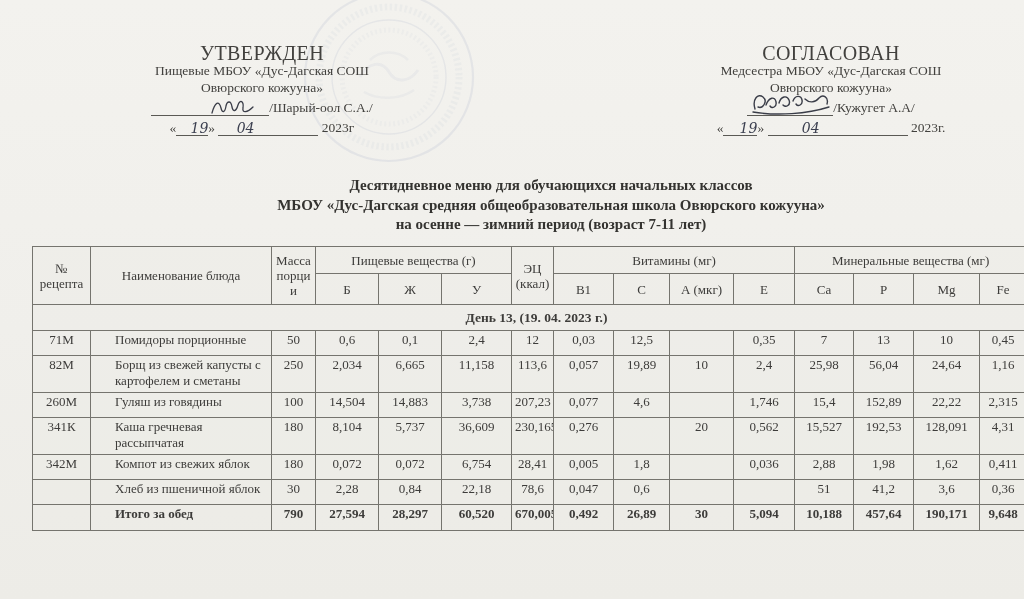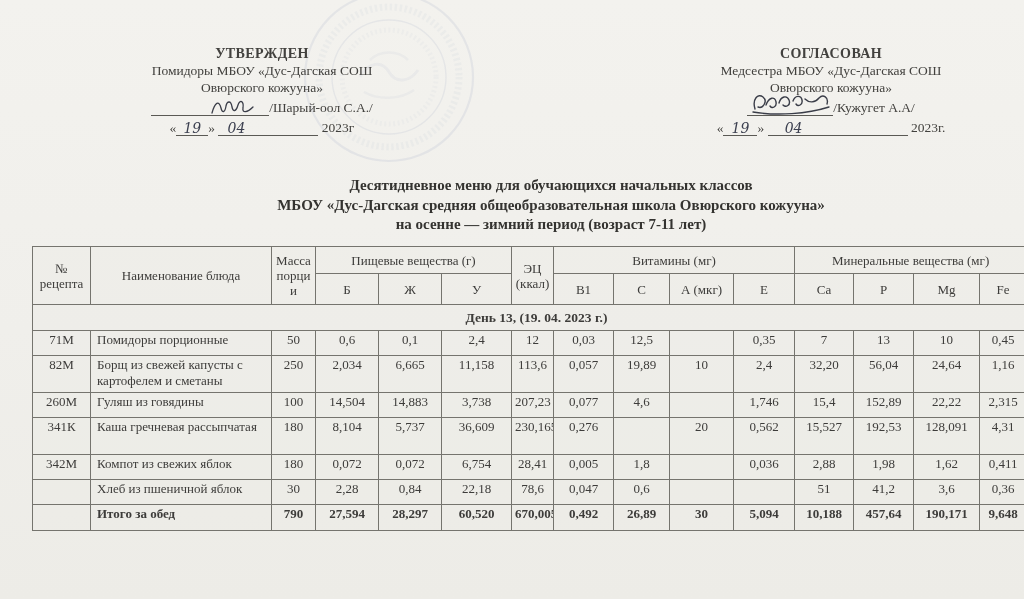--- a/index.html
+++ b/index.html
@@ -11,41 +11,41 @@
   }
   .page{position:absolute;inset:0;background:linear-gradient(180deg,#f3f2ee 0%,#f0efeb 55%,#edece7 100%);}
 
   
   .stamp{position:absolute;left:300px;top:-12px;width:178px;height:178px;opacity:.55;z-index:0;pointer-events:none;}
 
   
   .block{position:absolute;top:45px;text-align:center;font-size:13.5px;line-height:17px;z-index:2;color:#42413e;}
   .block.approve{left:76px;width:372px;}
   .block.agree{left:640px;width:382px;}
-  .b-title{font-weight:bold;font-size:14px;letter-spacing:.4px;}
+  .b-title{font-weight:normal;font-size:20px;letter-spacing:.4px;}
 
   .sig-row{margin-top:3px;white-space:nowrap;font-family:Liberation Serif, serif;}
   .date-row{margin-top:3px;white-space:nowrap;}
   .uline{display:inline-block;border-bottom:1px solid #5a5954;height:15px;vertical-align:bottom;position:relative;}
-  .hw{font-style:italic;font-family:"DejaVu Serif",serif;font-size:14px;color:#3c4050;}
+  .hw{font-style:italic;font-family:"DejaVu Serif",serif;font-size:14px;color:#3c4050;text-align:right;}
   .sig-svg{position:absolute;bottom:-2px;pointer-events:none;}
 
   
   .main-title{position:absolute;top:176px;left:0;width:100%;text-align:center;font-weight:bold;
     font-size:15px;line-height:19.5px;color:#343330;z-index:2;margin-left:39px;}
 
   
   table.menu{position:absolute;left:32px;top:246px;width:896px;z-index:2;
     border-collapse:collapse;table-layout:fixed;font-size:13px;color:#3d3c3a;background:rgba(236,234,229,.35);}
   .menu th,.menu td{border:1px solid #75746e;padding:1px 3px;overflow:hidden;}
   .menu thead th{font-weight:normal;text-align:center;vertical-align:middle;line-height:15px;overflow-wrap:anywhere;}
   .menu thead tr.h1 th{height:24px;}
   .menu thead tr.h2 th{height:28px;}
   .menu td{text-align:center;vertical-align:top;line-height:16px;}
-  .menu td.dish{text-align:left;padding-left:6px;padding-right:9px;}
+  .menu td.dish{text-align:left;padding-left:24px;padding-right:9px;}
   .menu tr.section td{font-weight:bold;text-align:center;vertical-align:middle;height:23px;font-size:13.5px;padding-left:17px;}
   .menu tr.r1 td{height:22px;margin-left:32px;}
   .menu tr.r2 td{height:34px;}
   .menu tr.total td{font-weight:bold;height:23px;}
 </style>
 </head>
 <body>
 
 <div class="page">
 
@@ -58,21 +58,21 @@
         <circle cx="89" cy="89" r="47" stroke-width="5" opacity=".11" stroke-dasharray="2 2.5"></circle>
         <path d="M60 89 C68 74 82 72 89 84 C96 96 110 94 118 82" stroke-width="3" opacity=".16"></path>
         <path d="M64 104 C78 112 100 112 114 102" stroke-width="2.5" opacity=".14"></path>
         <path d="M70 72 C80 62 98 62 108 72" stroke-width="2.5" opacity=".14"></path>
       </g>
     </svg>
   </div>
 
   <div class="block approve">
     <div class="b-title">УТВЕРЖДЕН</div>
-    <div>Помидоры МБОУ «Дус-Дагская СОШ</div>
+    <div>Пищевые МБОУ «Дус-Дагская СОШ</div>
     <div>Овюрского кожууна»</div>
     <div class="sig-row">
       <span class="uline" style="width:118px;">
         <svg class="sig-svg" style="left:58px;" width="48" height="20" viewBox="0 0 48 20">
           <path d="M3 16 C6 5 10 3 12 11 C13 16 16 16 17 9 C18 4 22 3 23 10 C24 15 27 15 29 8 C31 2 35 4 34 11 C33 16 38 16 44 10" fill="none" stroke="#3a3d48" stroke-width="1.3" stroke-linecap="round"></path>
         </svg>
       </span><span>/Шарый-оол С.А./</span>
     </div>
     <div class="date-row">
       <span>«</span><span class="uline hw" style="width:32px;">19</span><span>»</span>&nbsp;<span class="uline hw" style="width:36px;">04</span><span class="uline" style="width:64px;"></span>&nbsp;<span>2023г</span>
@@ -169,21 +169,21 @@
         <td class="dish">Борщ из свежей капусты с картофелем и сметаны</td>
         <td>250</td>
         <td>2,034</td>
         <td>6,665</td>
         <td>11,158</td>
         <td>113,6</td>
         <td>0,057</td>
         <td>19,89</td>
         <td>10</td>
         <td>2,4</td>
-        <td>32,20</td>
+        <td>25,98</td>
         <td>56,04</td>
         <td>24,64</td>
         <td>1,16</td>
       </tr>
       <tr class="r1">
         <td>260М</td>
         <td class="dish">Гуляш из говядины</td>
         <td>100</td>
         <td>14,504</td>
         <td>14,883</td>

